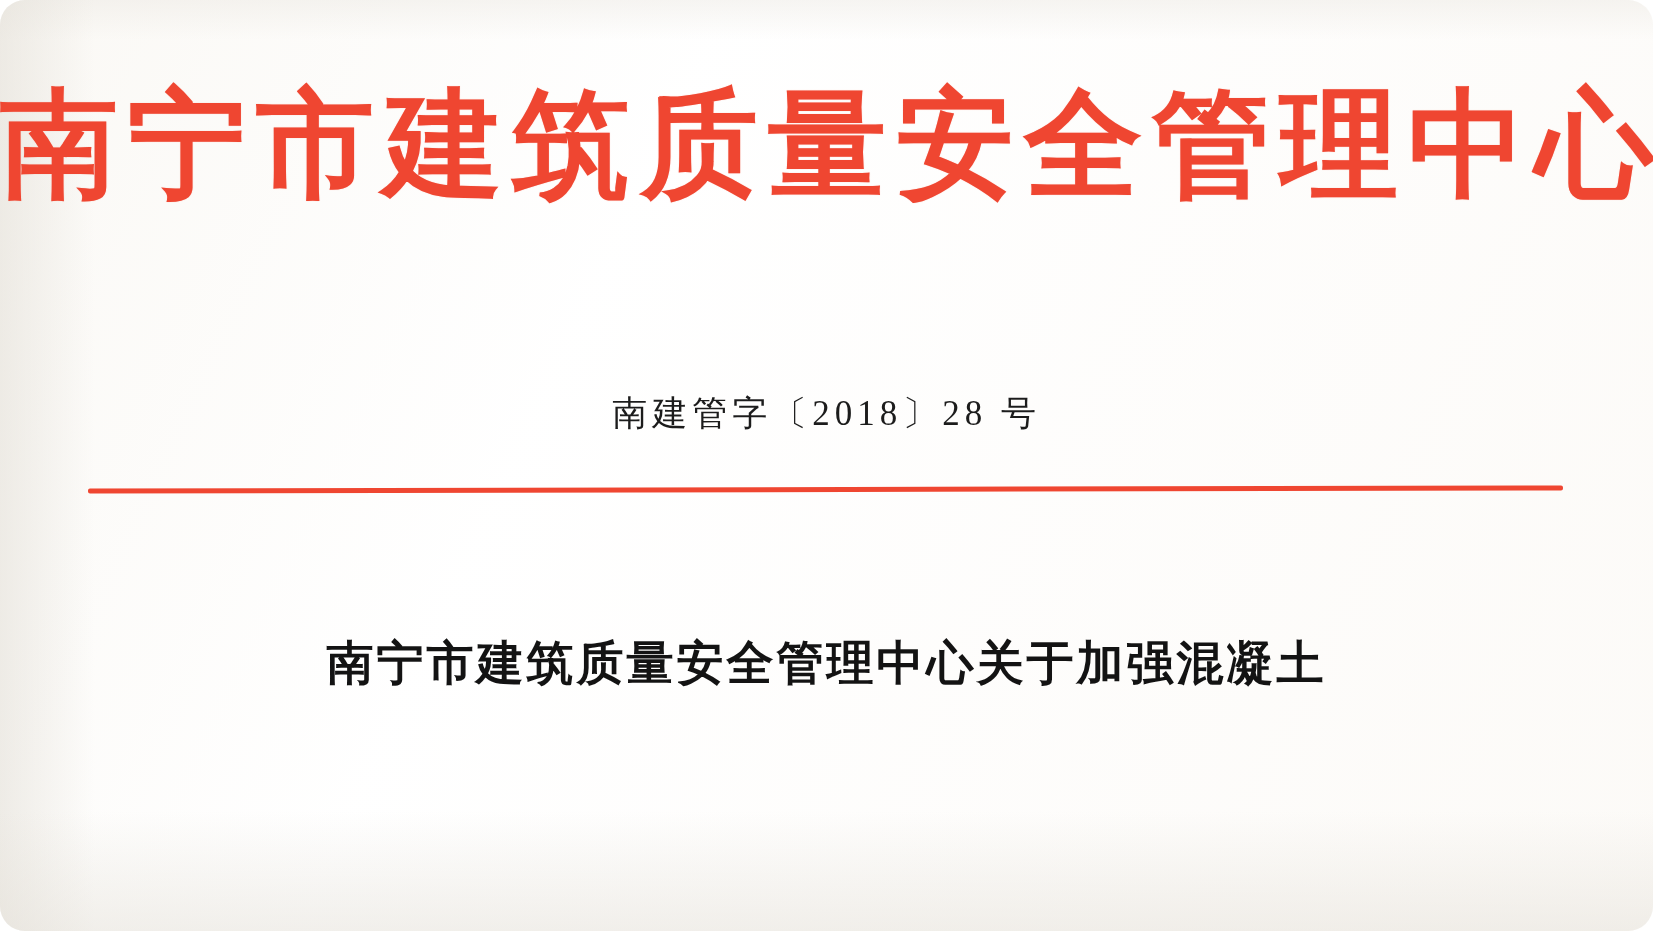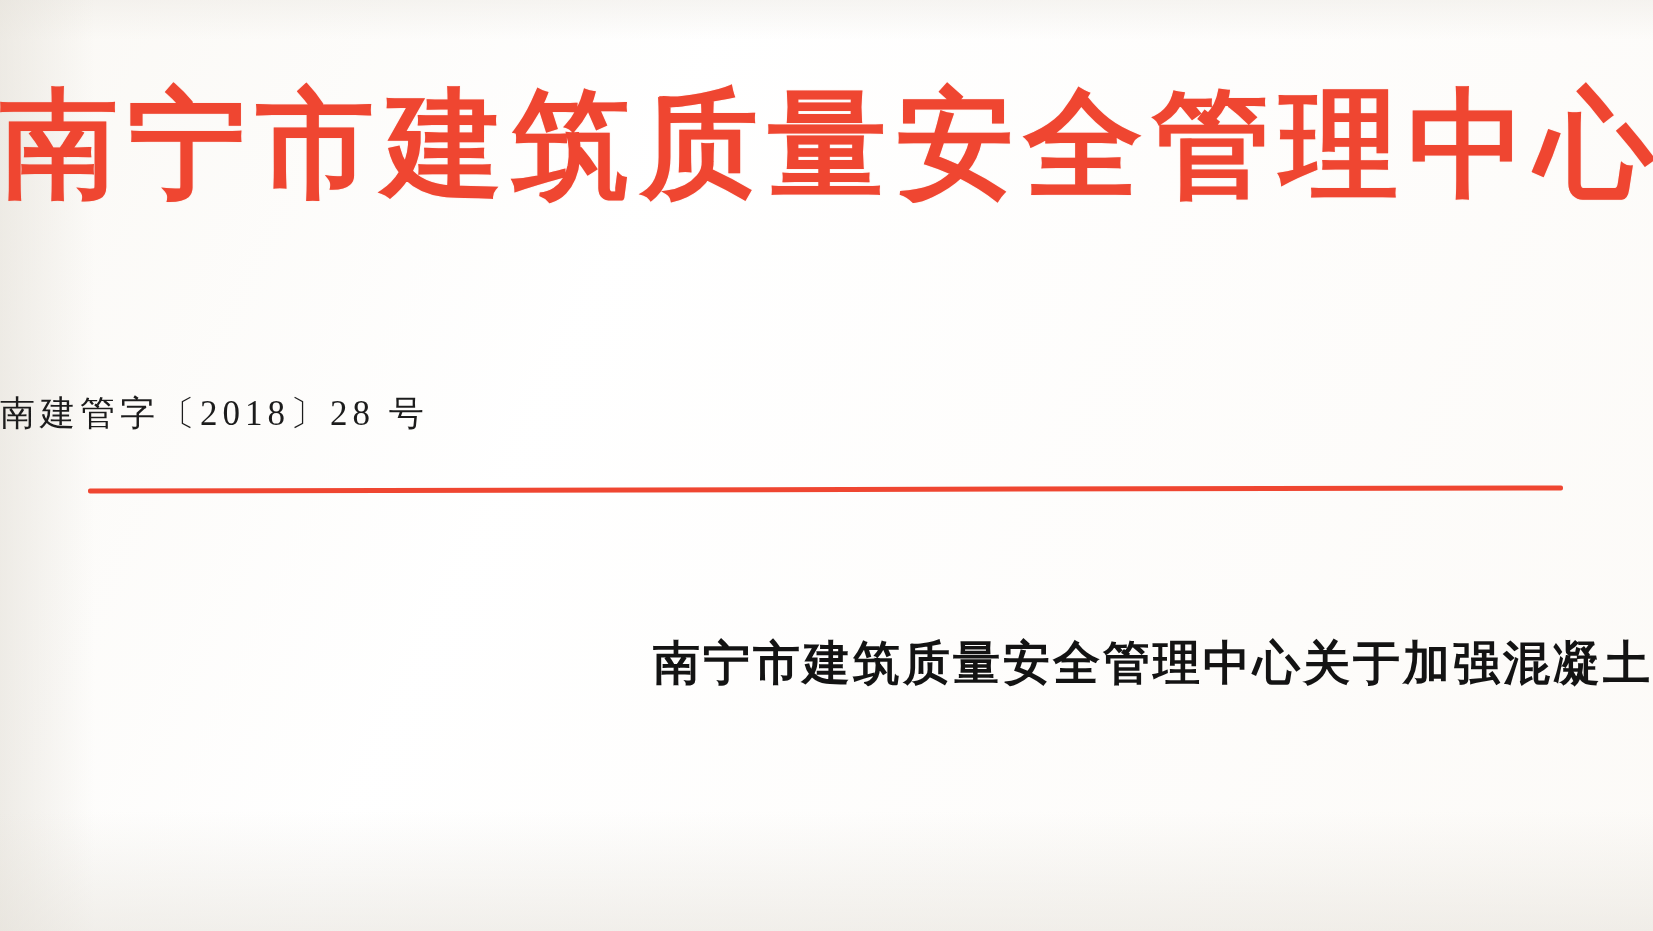--- a/index.html
+++ b/index.html
@@ -15,20 +15,21 @@
   }
   .page {
     position: relative;
     width: 1653px;
     height: 931px;
     background: #fdfcfa;
     background-image:
       linear-gradient(115deg, rgba(250,248,244,0.9) 0%, rgba(255,255,255,0.95) 35%, rgba(252,250,247,0.9) 100%);
     box-sizing: border-box;
     overflow: hidden;
+    border-radius: 25px;
   }
   
   .paper-shade-left {
     position: absolute;
     left: 0; top: 0;
     width: 95px; height: 931px;
     background: linear-gradient(to right, rgba(226,222,214,0.55), rgba(255,255,255,0));
     pointer-events: none;
   }
   .paper-shade-bottom {
@@ -60,21 +61,21 @@
     line-height: 1.15;
     white-space: nowrap;
     text-shadow: 0 0 1px rgba(239,70,49,0.35);
   }
 
   .doc-number {
     position: absolute;
     left: 0;
     top: 390px;
     width: 1653px;
-    text-align: left;
+    text-align: center;
     color: #1c1c1c;
     font-family: "Liberation Serif", serif;
     font-size: 35px;
     letter-spacing: 5px;
     white-space: nowrap;
   }
 
   .red-rule {
     position: absolute;
     left: 88px;
@@ -84,21 +85,21 @@
     background: #ef4631;
     border-radius: 2px;
     transform: rotate(-0.12deg);
   }
 
   .doc-title {
     position: absolute;
     left: 0;
     top: 625px;
     width: 1653px;
-    text-align: right;
+    text-align: center;
     color: #131313;
     font-family: "Liberation Serif", serif;
     font-weight: bold;
     font-size: 47px;
     letter-spacing: 3px;
     line-height: 1.62;
   }
   .doc-title .line {
     display: block;
     white-space: nowrap;

